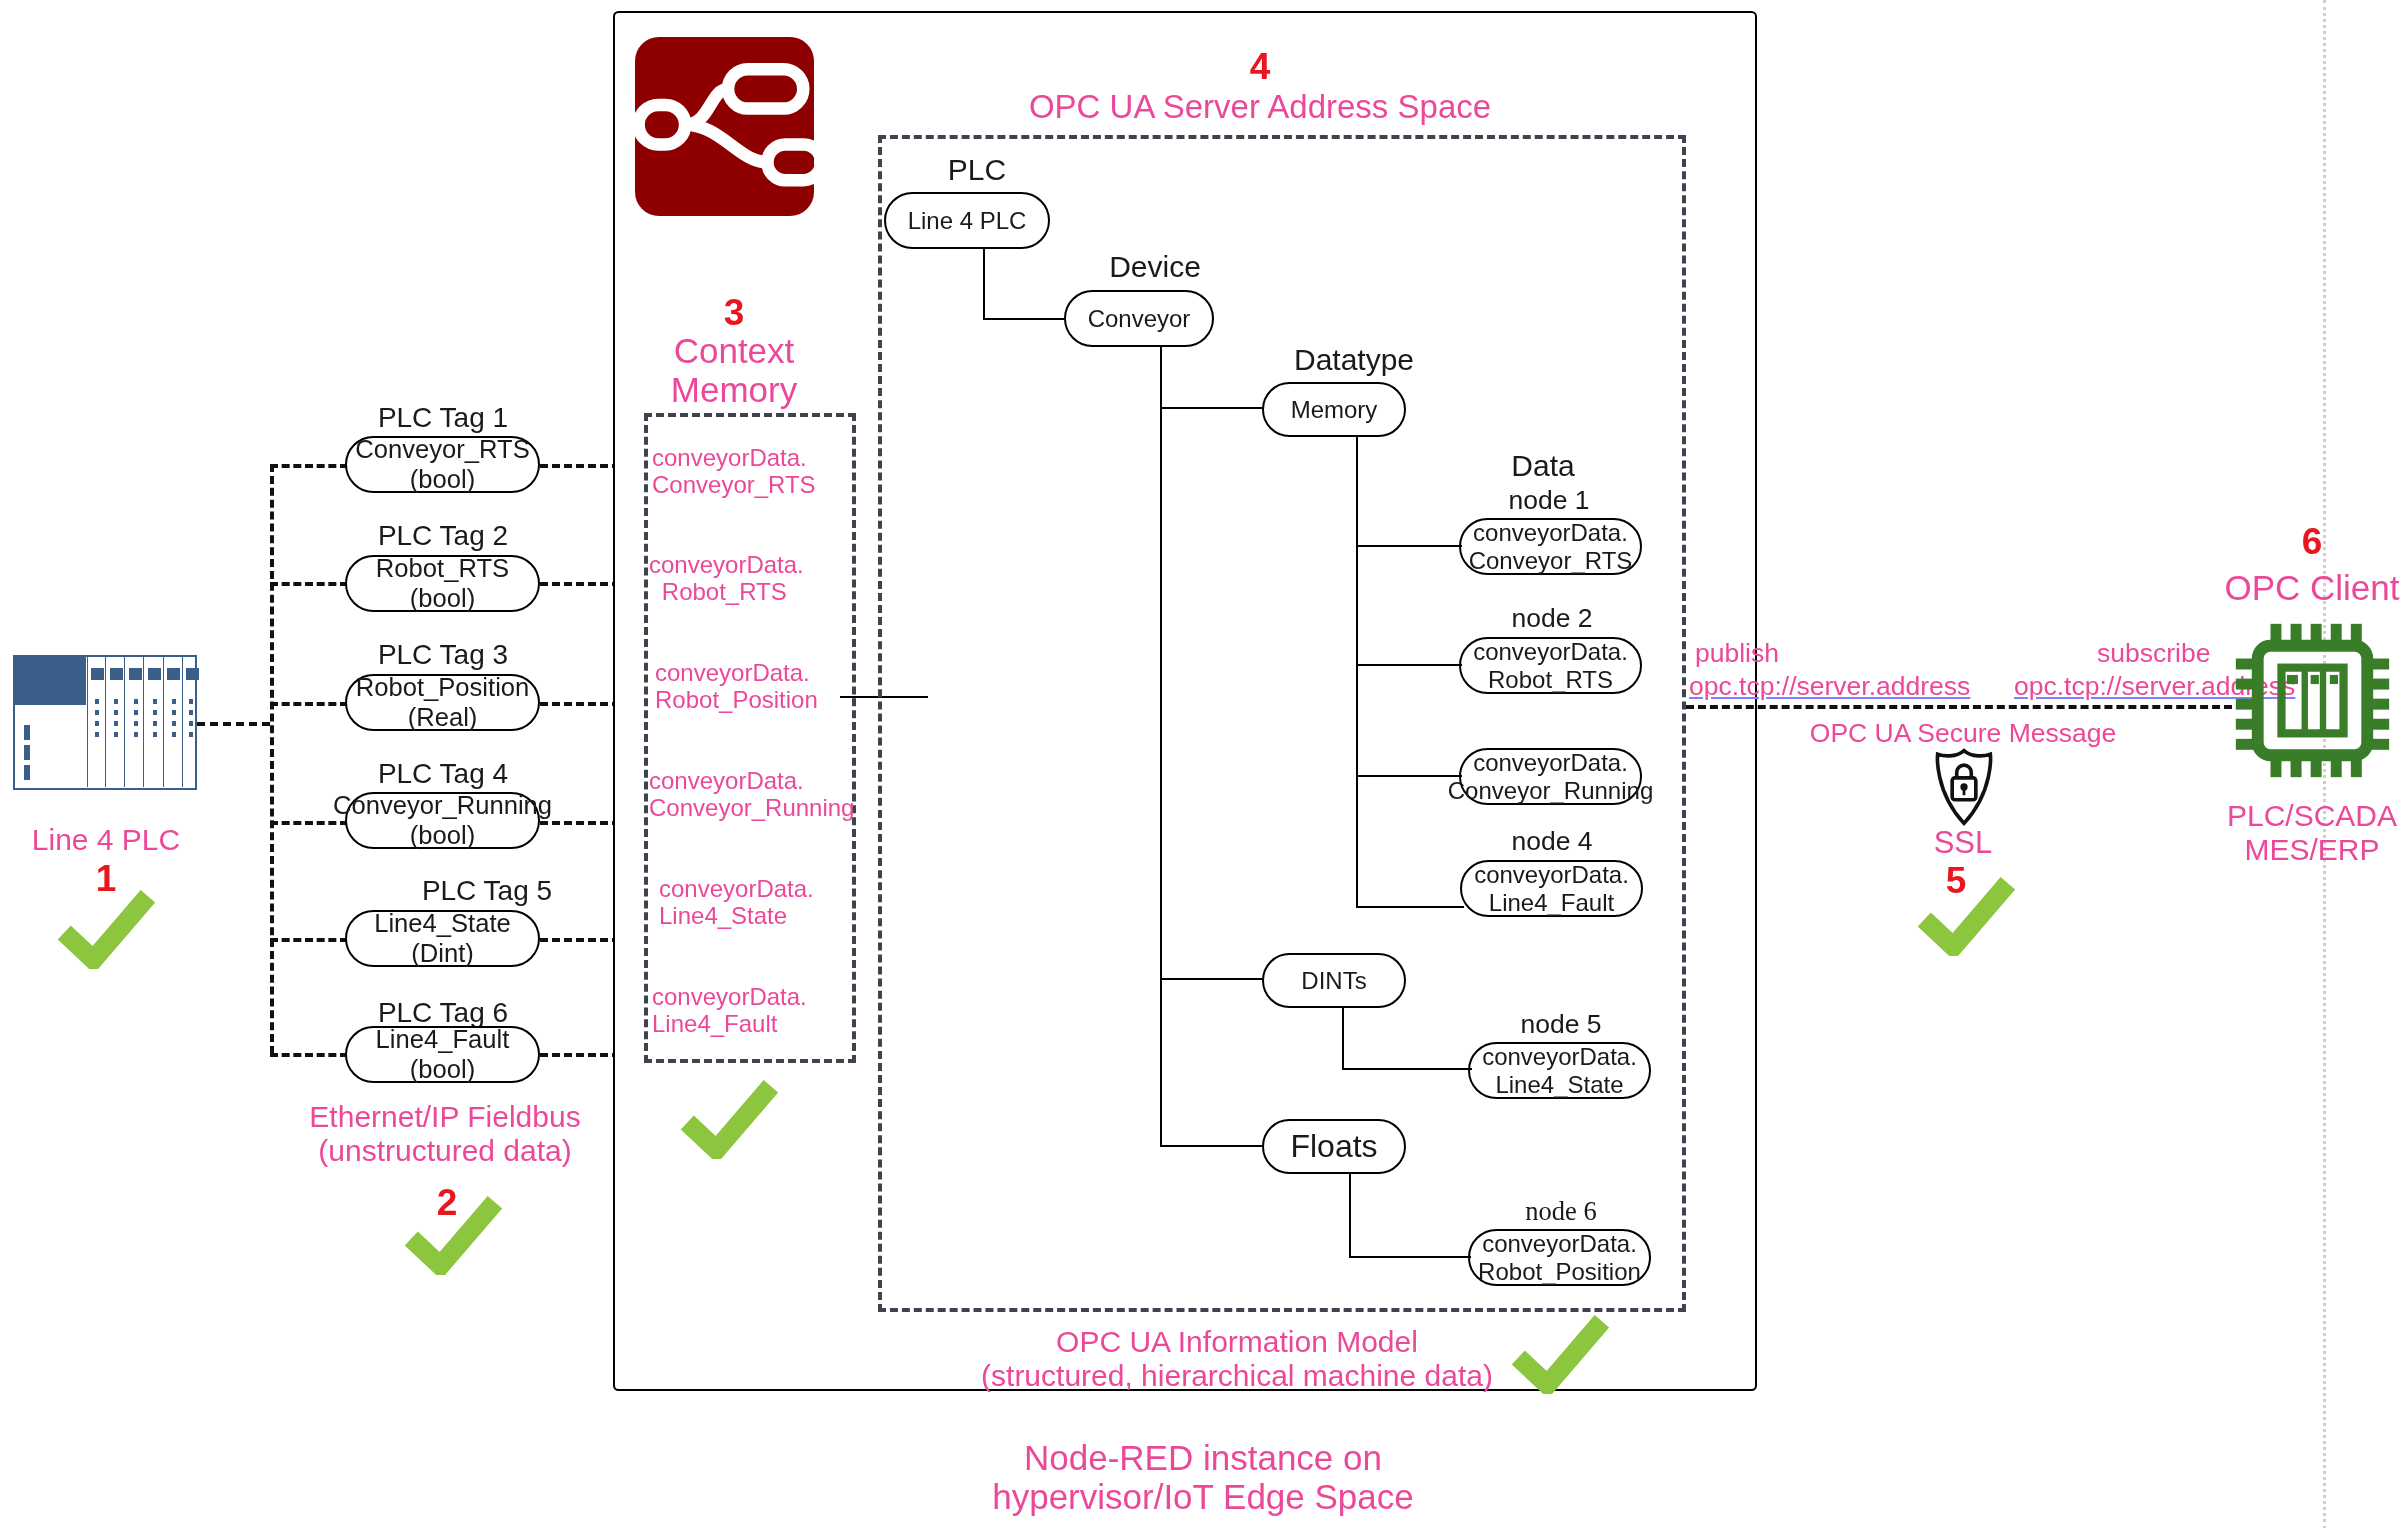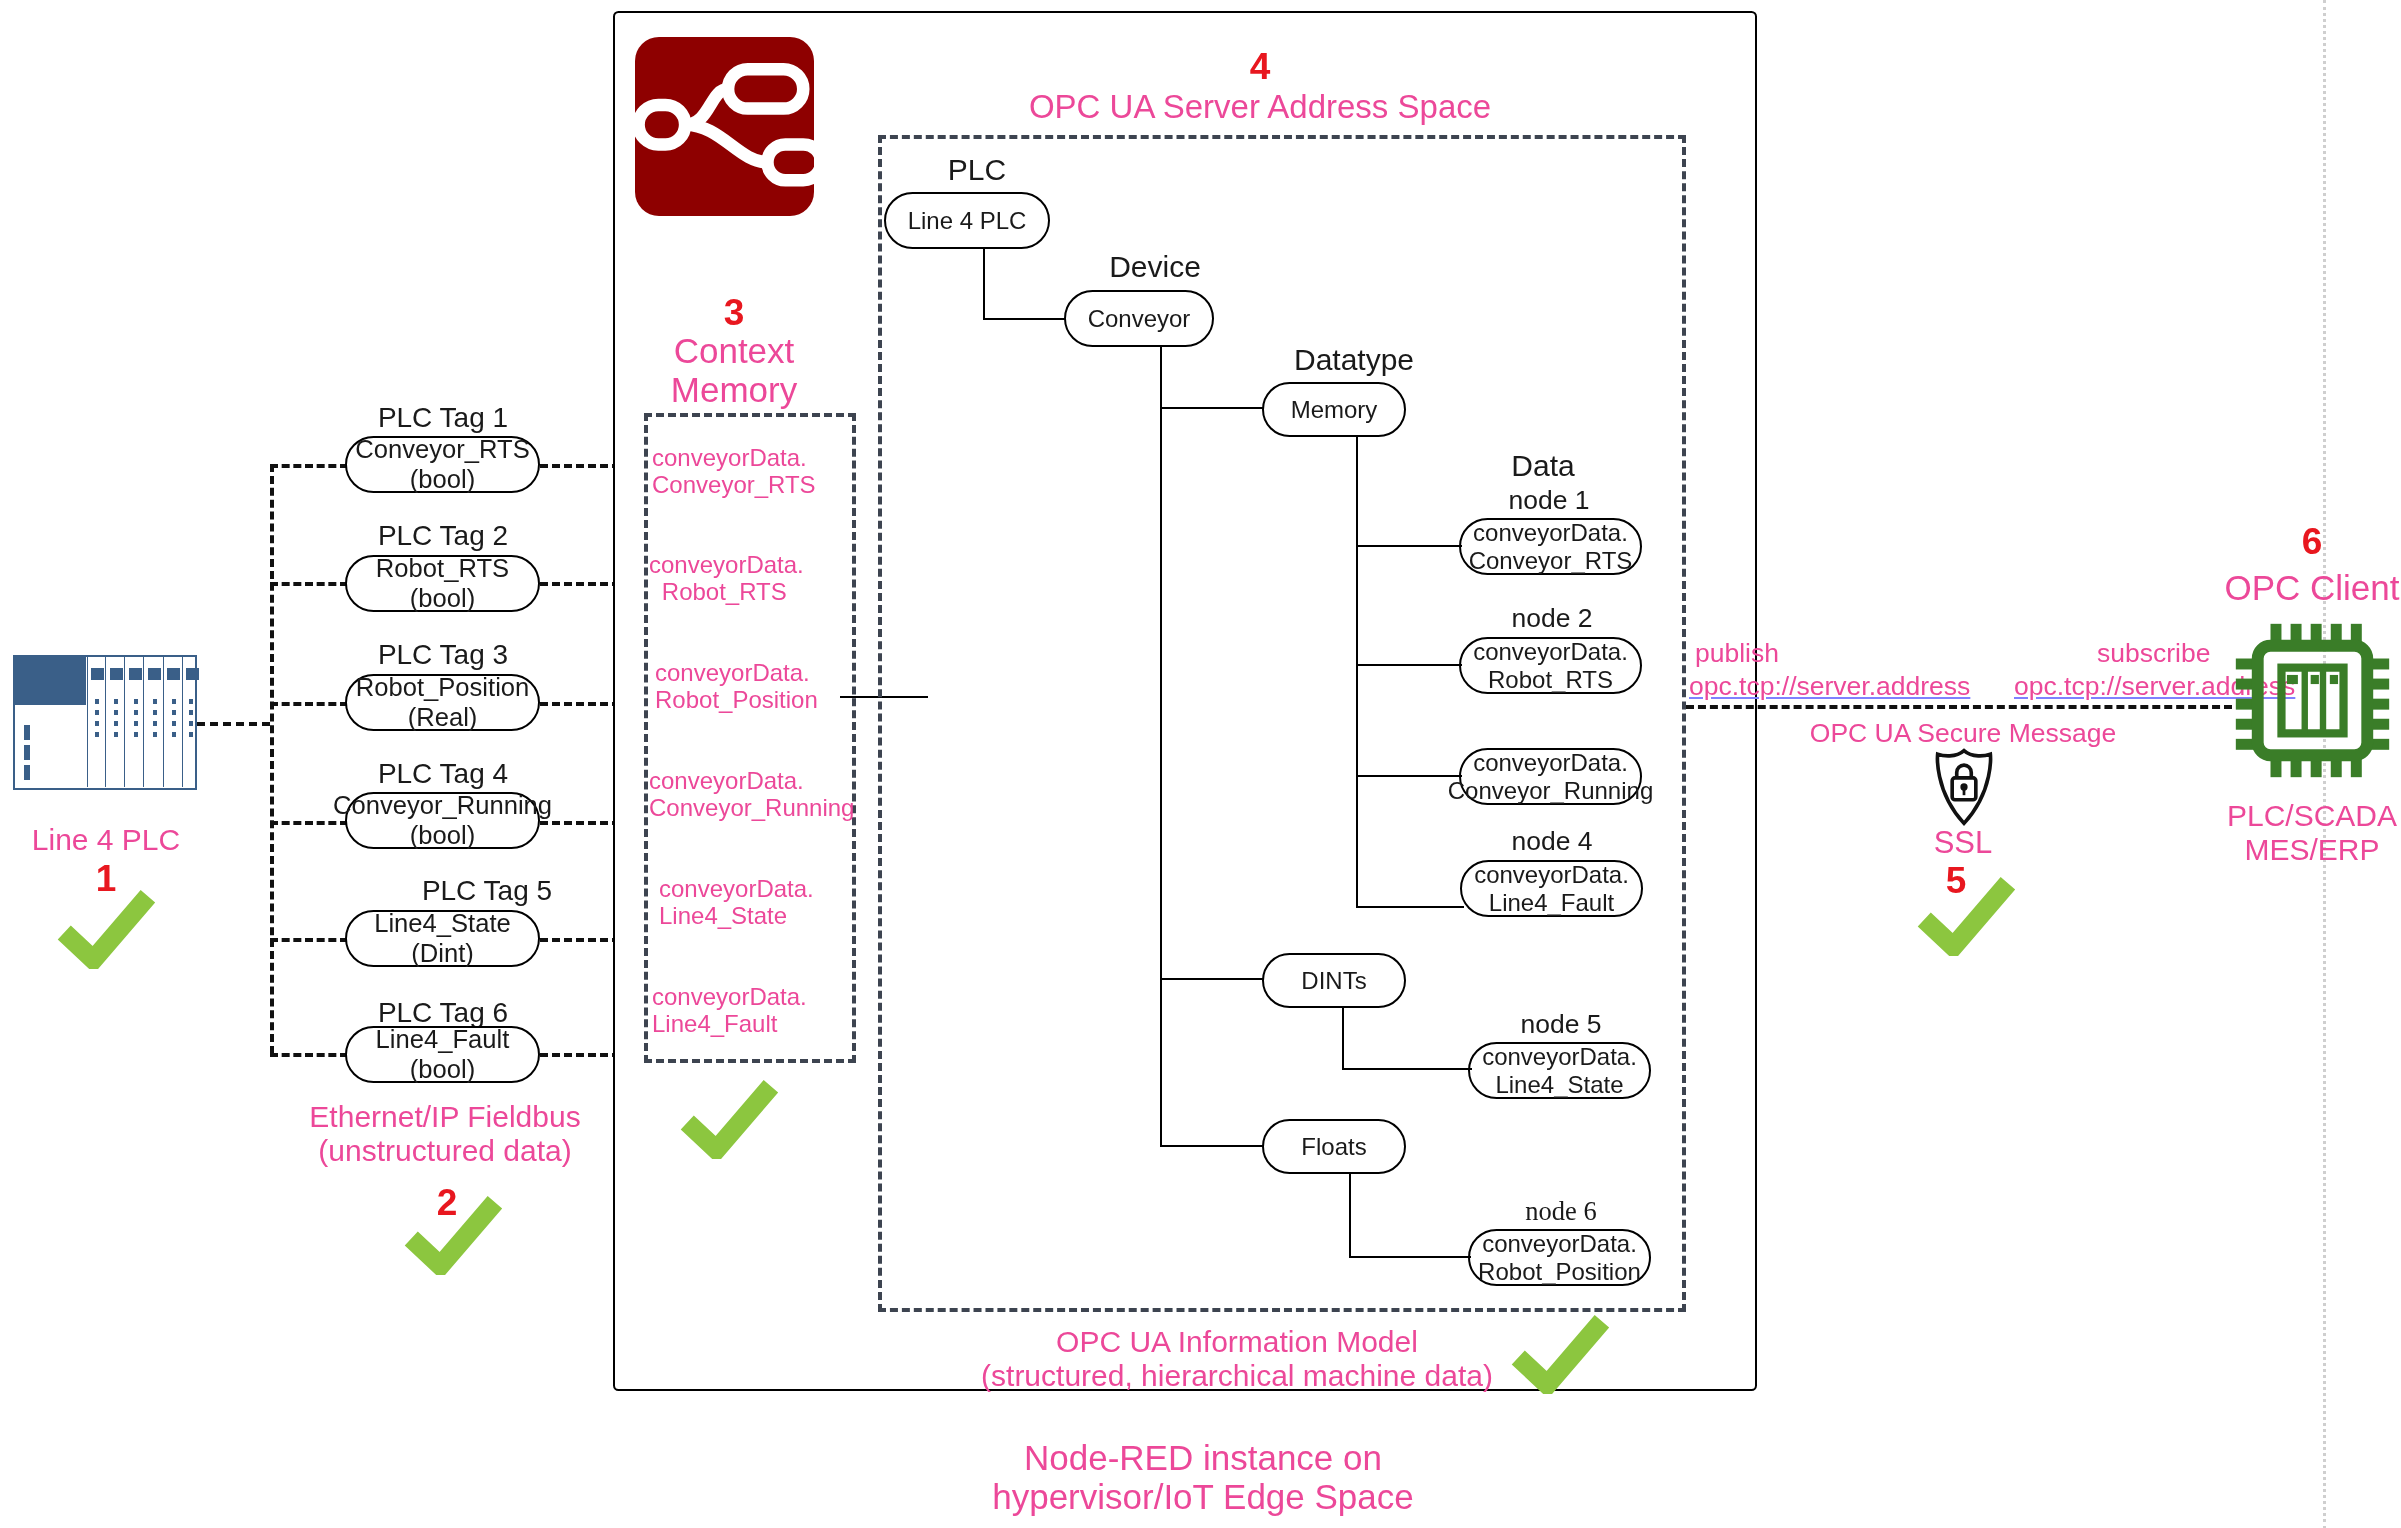--- a/index.html
+++ b/index.html
@@ -230,21 +230,21 @@
 
   <div class="node" style="left:884px;top:192px;width:166px;height:57px;font-size:24px;">Line 4 PLC</div>
 
   <div class="node" style="left:1064px;top:290px;width:150px;height:57px;font-size:24px;">Conveyor</div>
 
   <div class="ln v" style="left:983px;top:248px;height:71px;"></div>
   <div class="ln h" style="left:983px;top:318px;width:83px;"></div>
 
   <div class="node" style="left:1262px;top:382px;width:144px;height:55px;font-size:24px;">Memory</div>
   <div class="node" style="left:1262px;top:953px;width:144px;height:55px;font-size:24px;">DINTs</div>
-  <div class="node" style="left:1262px;top:1119px;width:144px;height:55px;font-size:24px;">Floats</div>
+  <div class="node" style="left:1262px;top:1119px;width:144px;height:55px;font-size:32px;">Floats</div>
 
   <div class="ln v" style="left:1160px;top:347px;height:800px;"></div>
   <div class="ln h" style="left:1160px;top:407px;width:104px;"></div>
   <div class="ln h" style="left:1160px;top:978px;width:104px;"></div>
   <div class="ln h" style="left:1160px;top:1145px;width:104px;"></div>
 
   <div class="nodelbl" style="left:1549px;top:485px;font-size:26.5px;">node 1</div>
   <div class="node" style="left:1459px;top:518px;width:183px;height:57px;font-size:24px;">
     <div>
       <span>conveyorData.</span><br>

